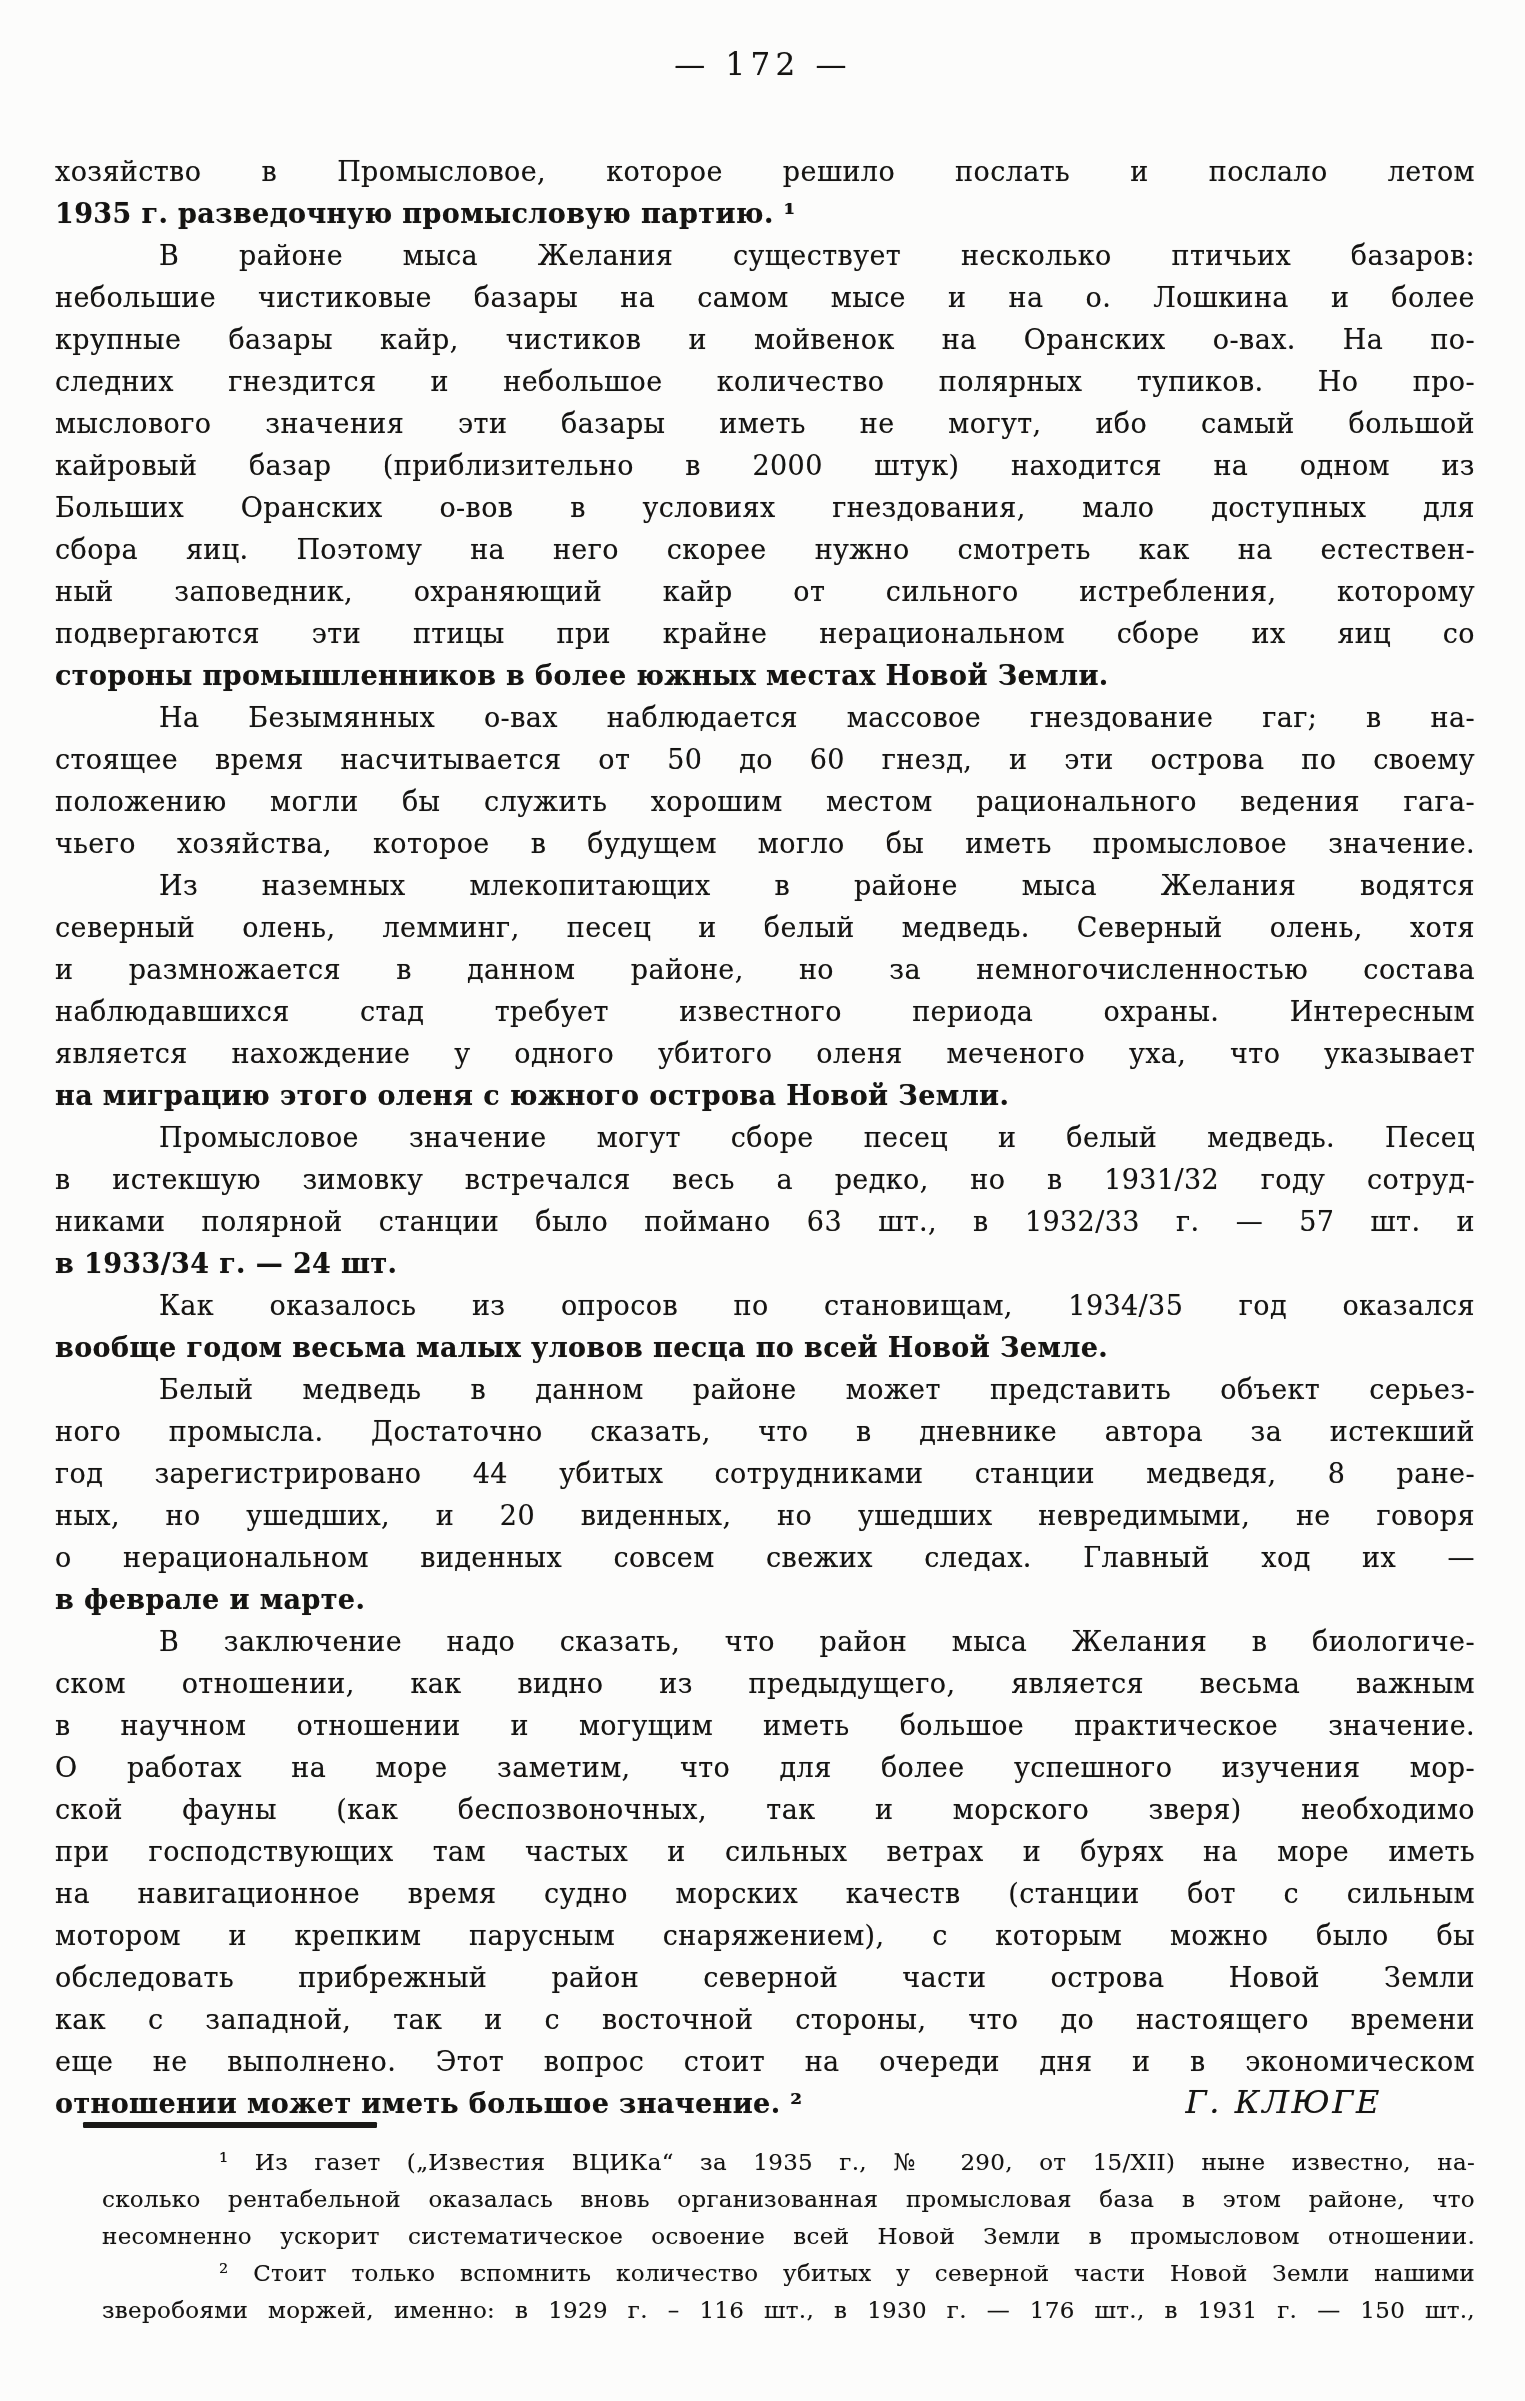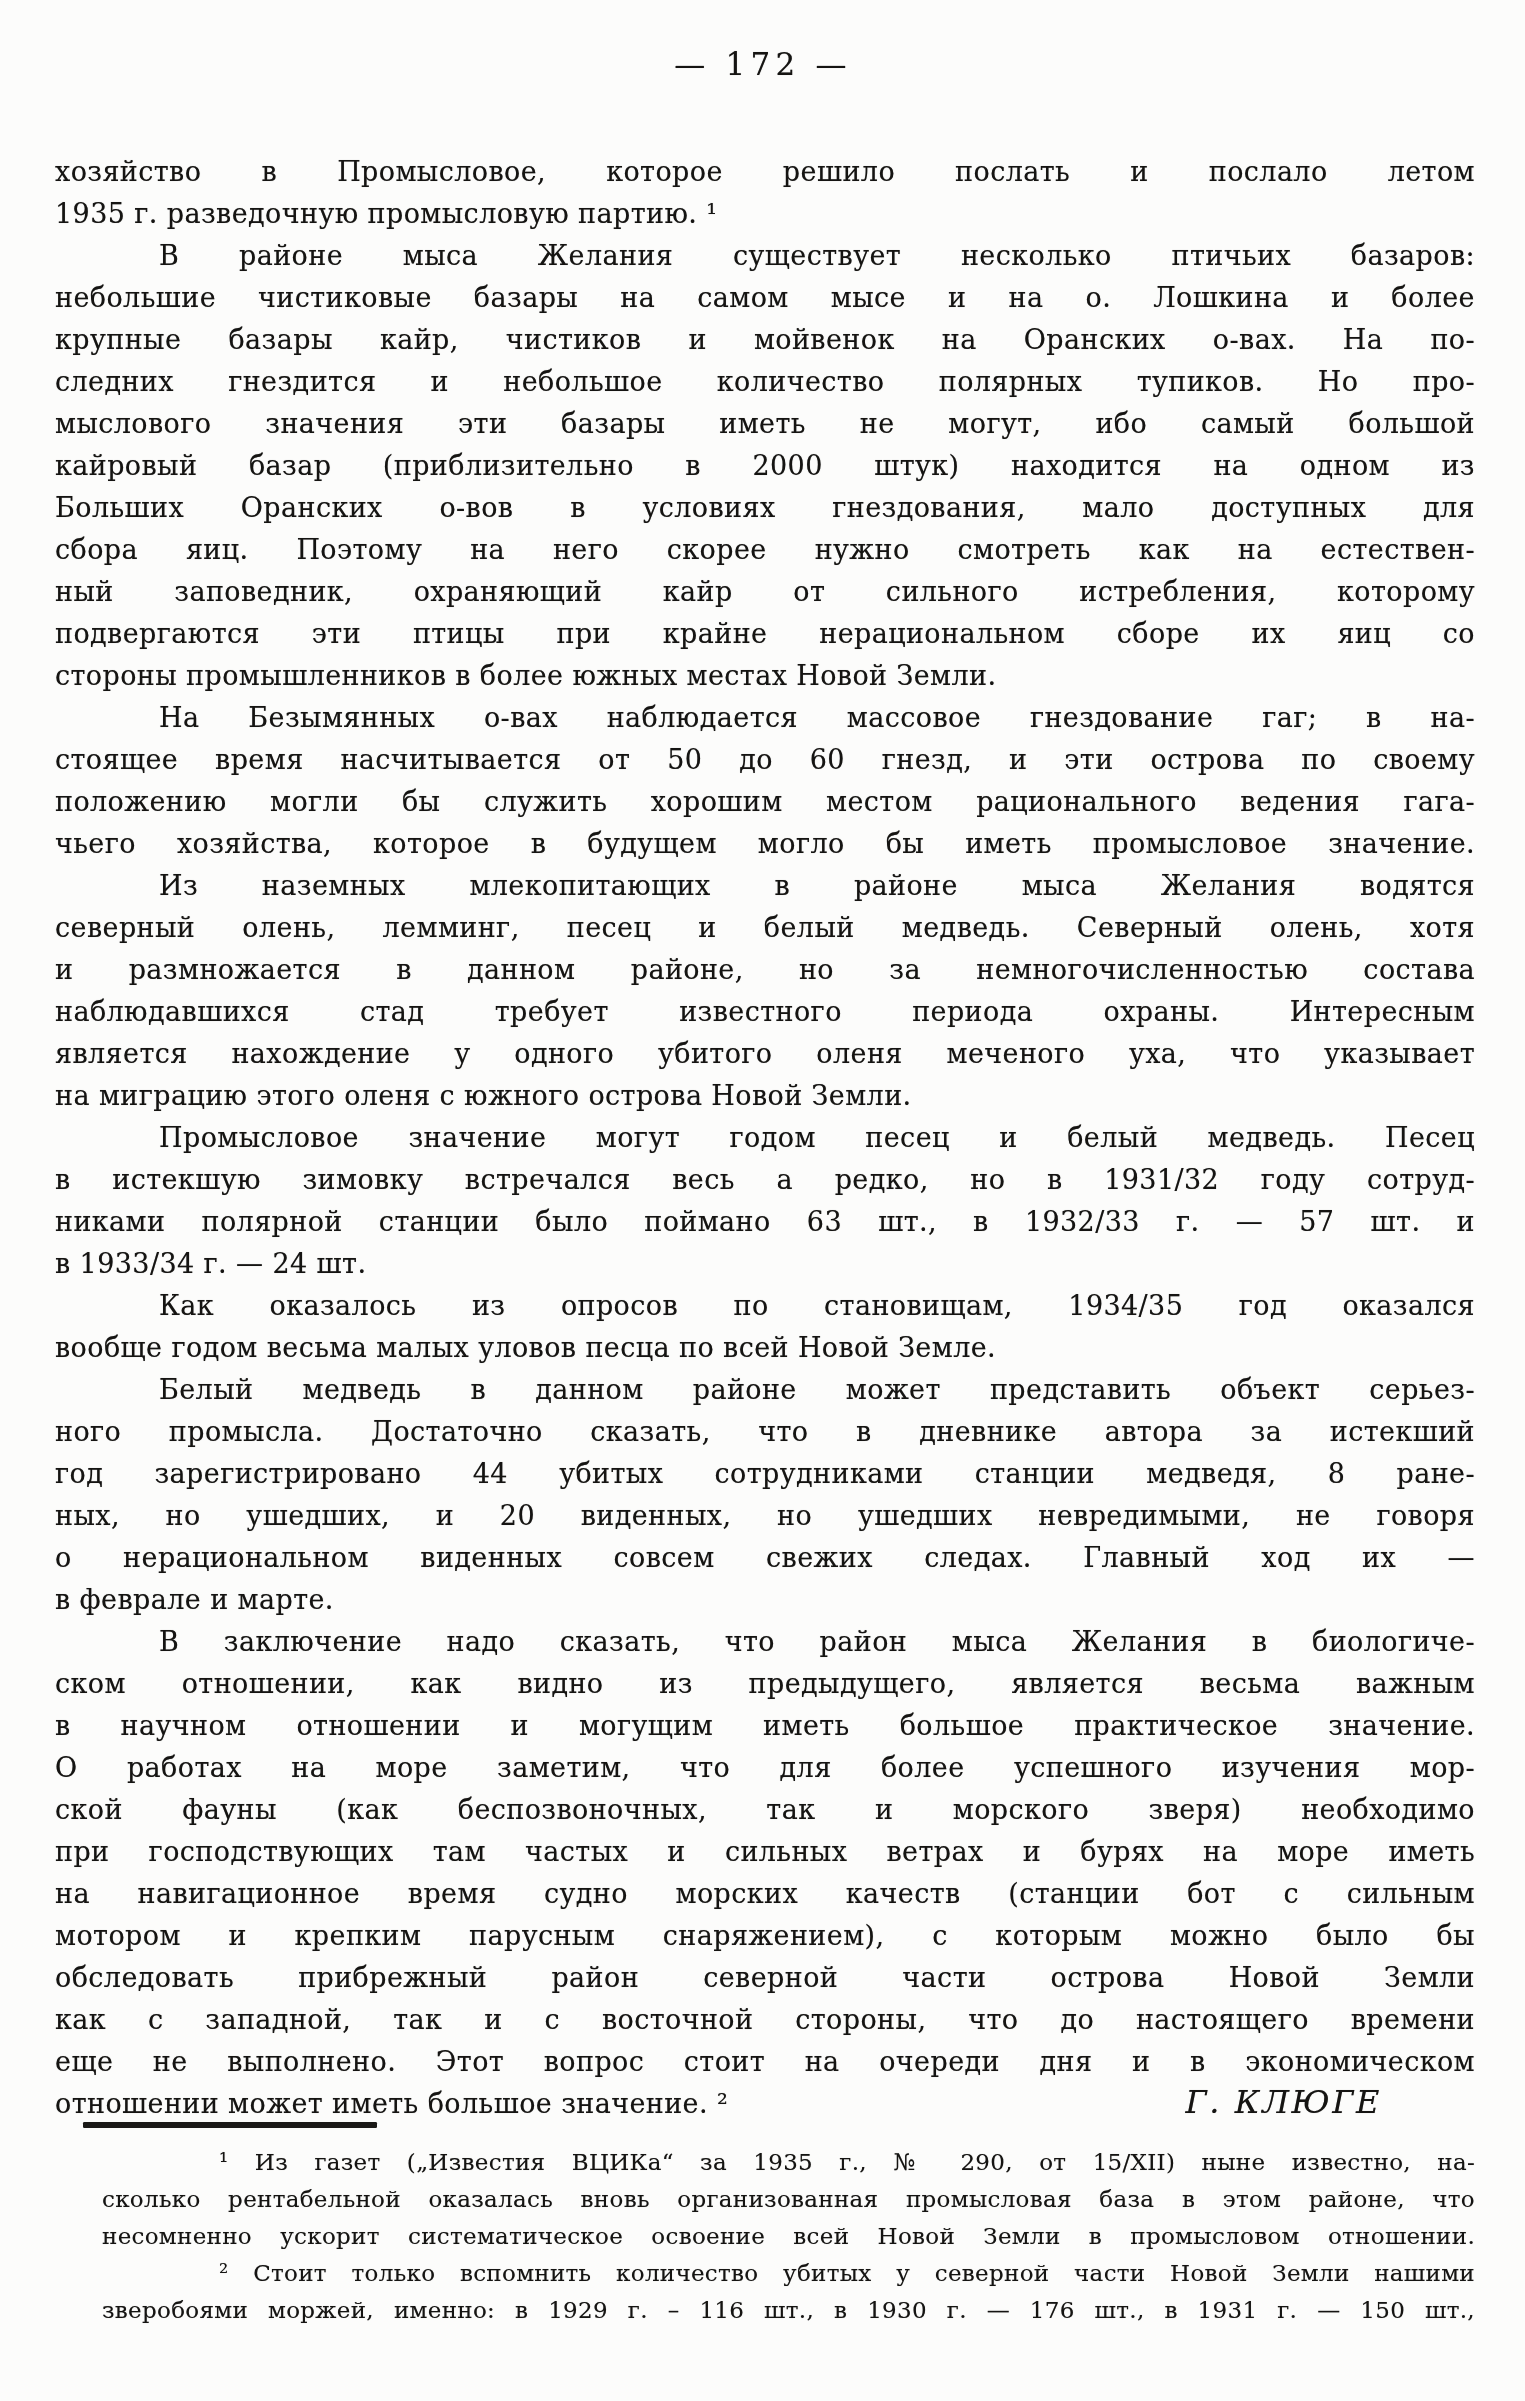--- a/index.html
+++ b/index.html
@@ -31,21 +31,21 @@
     line-height: 42px;
     letter-spacing: 0.4px;
     text-shadow: 0 0 0.7px rgba(0,0,0,.45);
   }
   .line {
     text-align: justify;
     text-align-last: justify;
     white-space: normal;
   }
   .line.indent { text-indent: 104px; }
-  .line.end { text-align-last: left; }
+  .line.end { text-align-last: left; font-weight: bold; }
   .signature {
     position: absolute;
     top: 2083px;
     right: 144px;
     font-style: italic;
     font-size: 32px;
     letter-spacing: 2.6px;
     text-shadow: 0 0 0.7px rgba(0,0,0,.45);
   }
   .fn-rule {
@@ -93,21 +93,21 @@
       <div class="line indent">На Безымянных о-вах наблюдается массовое гнездование гаг; в на-</div>
       <div class="line">стоящее время насчитывается от 50 до 60 гнезд, и эти острова по своему</div>
       <div class="line">положению могли бы служить хорошим местом рационального ведения гага-</div>
       <div class="line">чьего хозяйства, которое в будущем могло бы иметь промысловое значение.</div>
       <div class="line indent">Из наземных млекопитающих в районе мыса Желания водятся</div>
       <div class="line">северный олень, лемминг, песец и белый медведь. Северный олень, хотя</div>
       <div class="line">и размножается в данном районе, но за немногочисленностью состава</div>
       <div class="line">наблюдавшихся стад требует известного периода охраны. Интересным</div>
       <div class="line">является нахождение у одного убитого оленя меченого уха, что указывает</div>
       <div class="line end">на миграцию этого оленя с южного острова Новой Земли.</div>
-      <div class="line indent">Промысловое значение могут годом песец и белый медведь. Песец</div>
+      <div class="line indent">Промысловое значение могут сборе песец и белый медведь. Песец</div>
       <div class="line">в истекшую зимовку встречался весь а редко, но в 1931/32 году сотруд-</div>
       <div class="line">никами полярной станции было поймано 63 шт., в 1932/33 г. — 57 шт. и</div>
       <div class="line end">в 1933/34 г. — 24 шт.</div>
       <div class="line indent">Как оказалось из опросов по становищам, 1934/35 год оказался</div>
       <div class="line end">вообще годом весьма малых уловов песца по всей Новой Земле.</div>
       <div class="line indent">Белый медведь в данном районе может представить объект серьез-</div>
       <div class="line">ного промысла. Достаточно сказать, что в дневнике автора за истекший</div>
       <div class="line">год зарегистрировано 44 убитых сотрудниками станции медведя, 8 ране-</div>
       <div class="line">ных, но ушедших, и 20 виденных, но ушедших невредимыми, не говоря</div>
       <div class="line">о нерациональном виденных совсем свежих следах. Главный ход их —</div>

